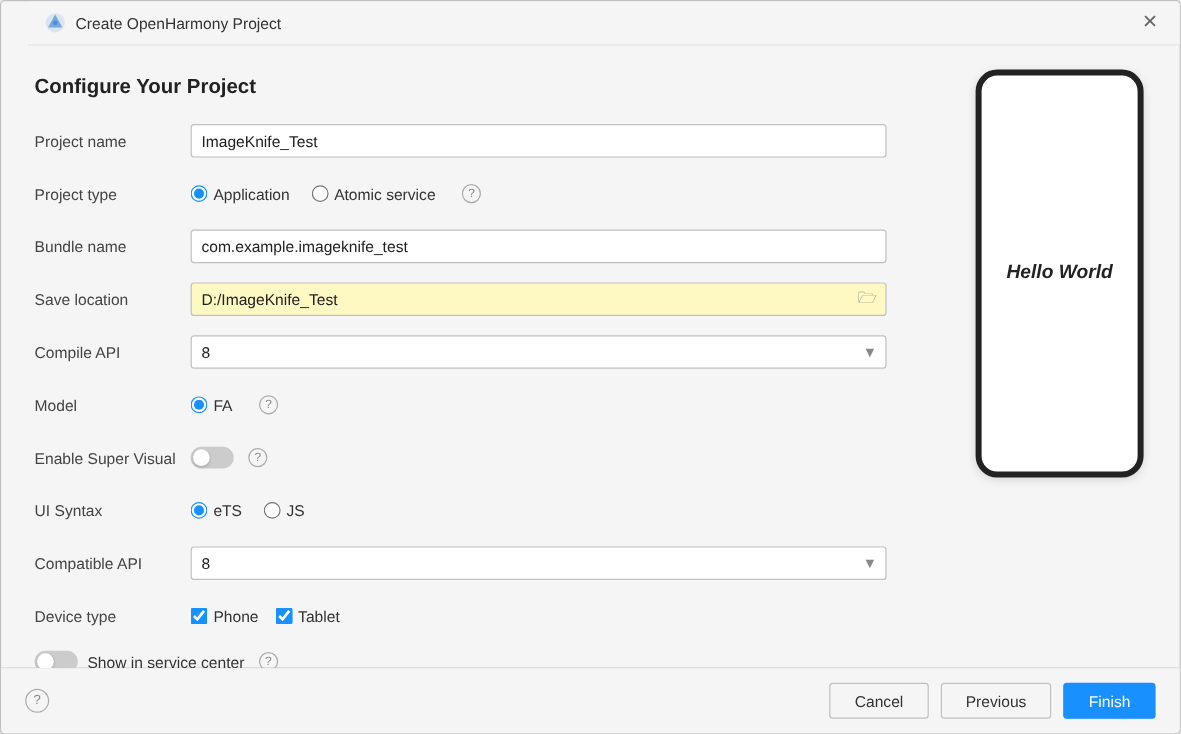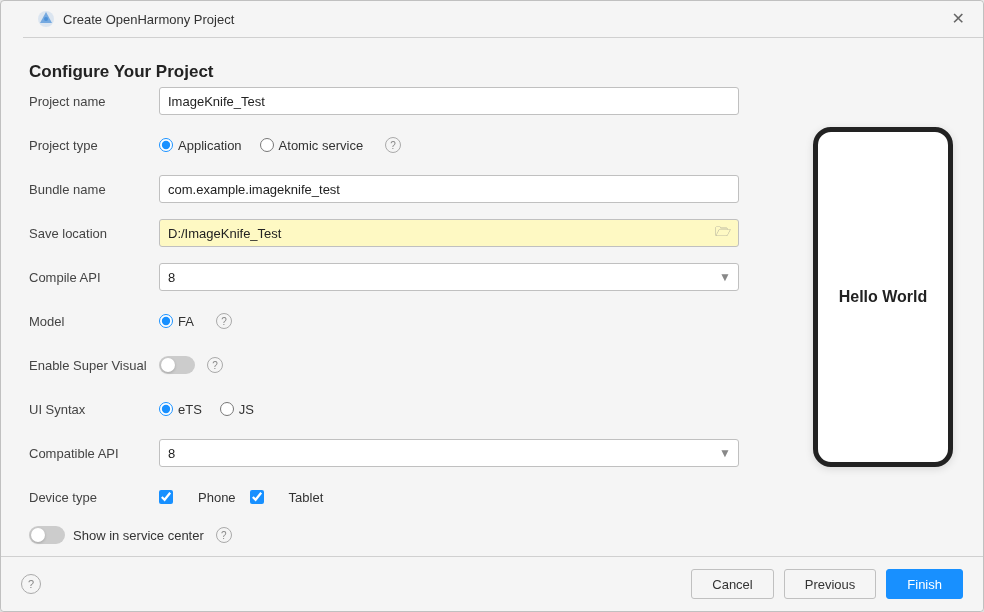--- a/index.html
+++ b/index.html
@@ -65,21 +65,21 @@
     }
     .form-section {
       flex: 1;
       padding: 24px 28px 10px 28px;
       overflow-y: auto;
     }
     .section-title {
       font-size: 17px;
       font-weight: 600;
       color: #222;
-      margin-bottom: 4px;
+      margin-bottom: 20px;
     }
     .form-row {
       display: flex;
       align-items: center;
       margin-bottom: 14px;
       min-height: 30px;
     }
     .form-label {
       width: 130px;
       color: #444;
@@ -224,36 +224,35 @@
     }
     .checkbox-item input[type="checkbox"] {
       accent-color: #1890ff;
       width: 14px;
       height: 14px;
       cursor: pointer;
     }
     .checkbox-label {
       font-size: 13px;
       color: #333;
-      margin-left: 20px;
     }
     .show-service-row {
       display: flex;
       align-items: center;
       gap: 8px;
       margin-top: 6px;
       margin-left: 0;
     }
     .preview-section {
       width: 200px;
       display: flex;
-      align-items: center;
       justify-content: center;
       padding: 20px;
       flex-shrink: 0;
+      font-style: italic;
     }
     .phone-preview {
       width: 140px;
       height: 340px;
       border: 5px solid #222;
       border-radius: 18px;
       background: #fff;
       display: flex;
       align-items: center;
       justify-content: center;

